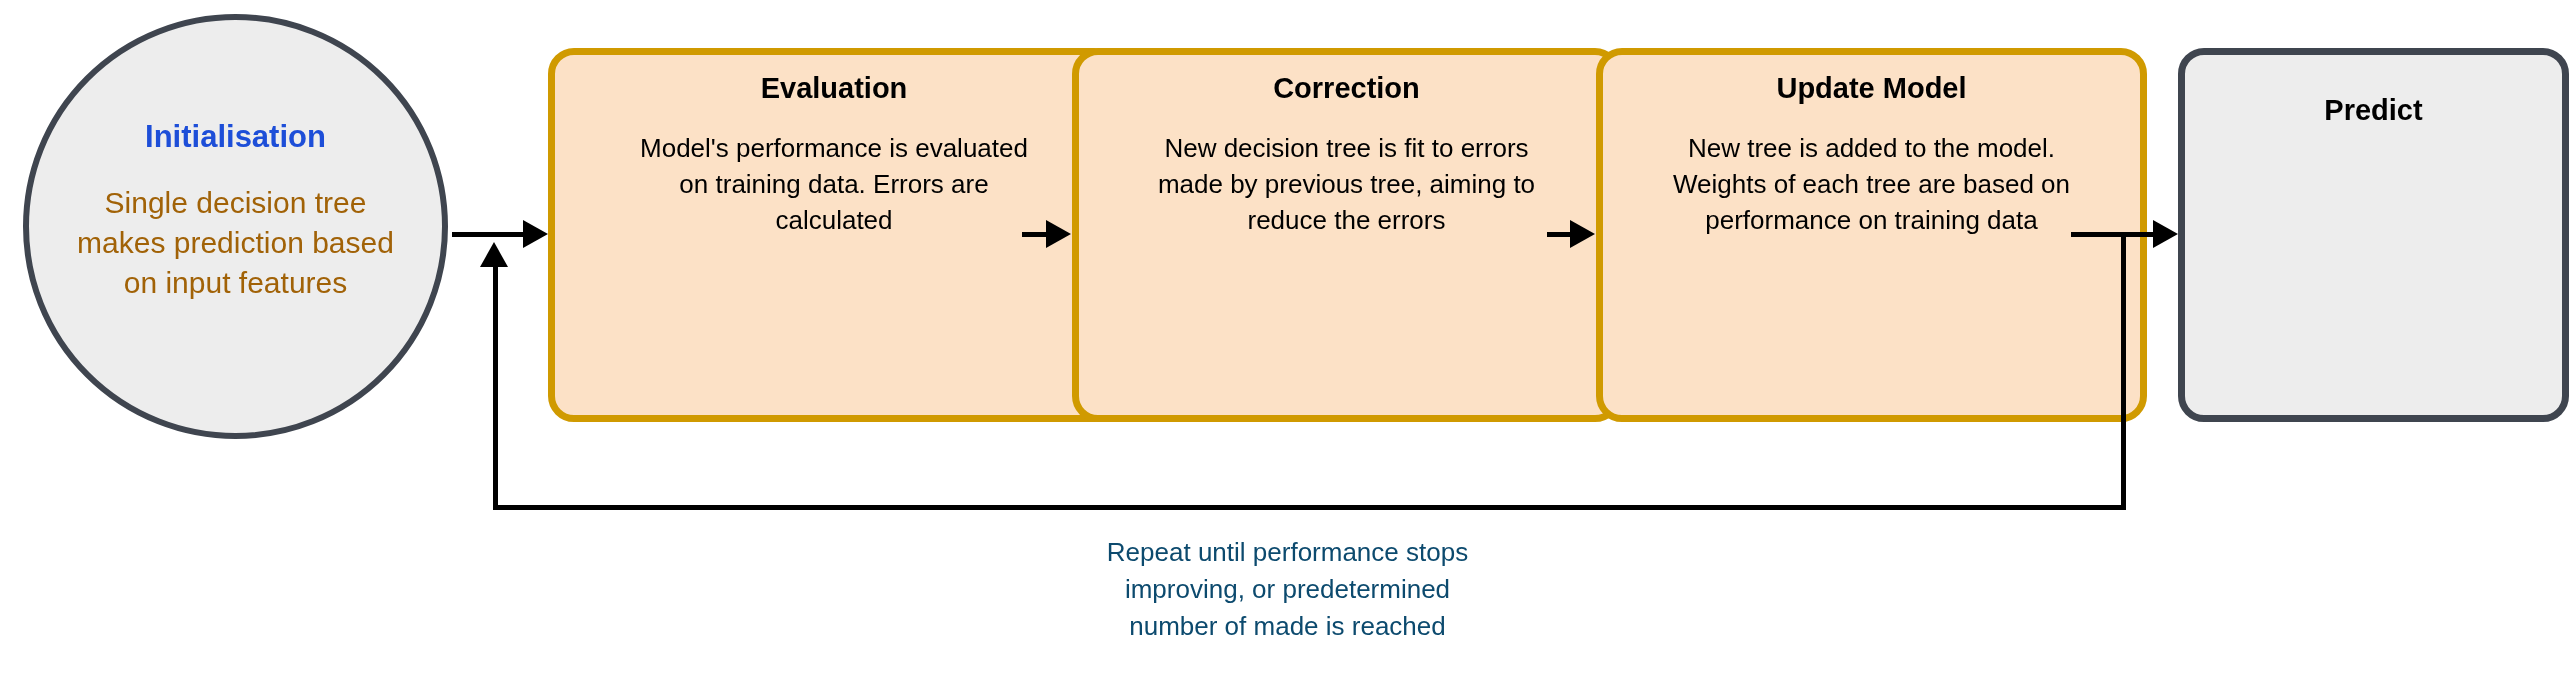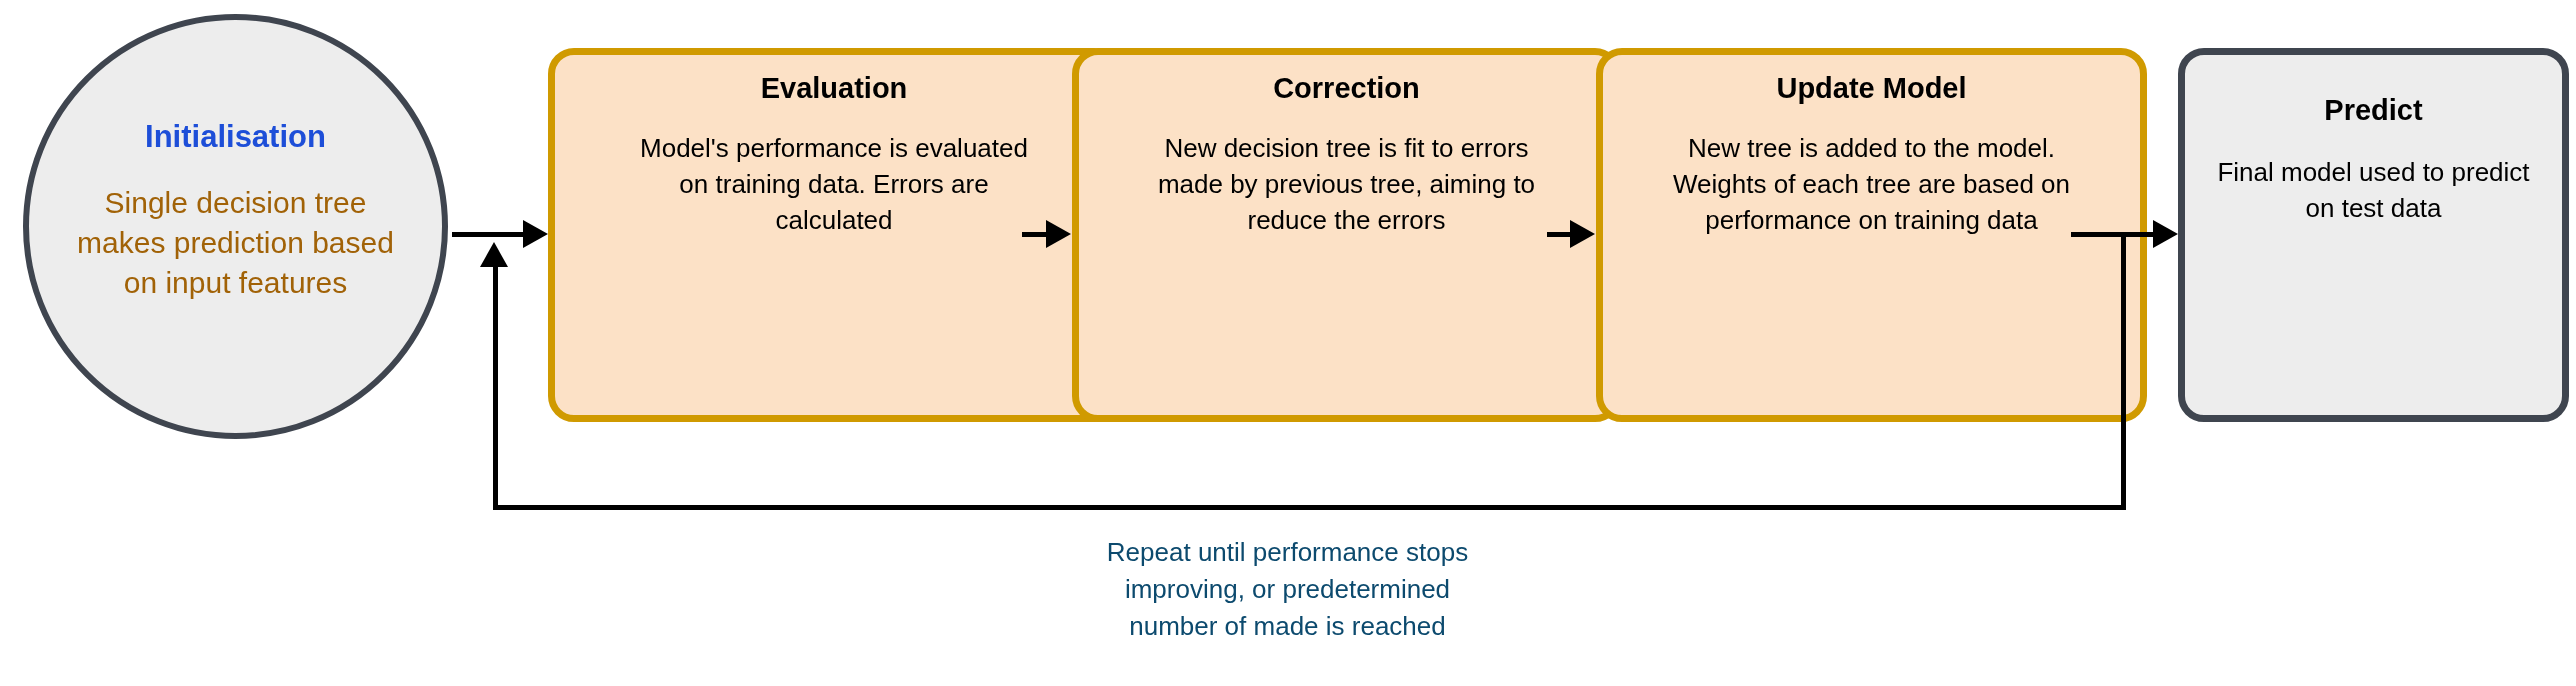--- a/index.html
+++ b/index.html
@@ -149,21 +149,20 @@
     <div class="node-body">New decision tree is fit to errors made by previous tree, aiming to reduce the errors</div>
   </div>
 
   <div class="node box-node orange" id="node-update">
     <div class="node-title">Update Model</div>
     <div class="node-body">New tree is added to the model. Weights of each tree are based on performance on training data</div>
   </div>
 
   <div class="node box-node grey" id="node-predict">
     <div class="node-title">Predict</div>
-    <div class="node-body">Final model used to predict on test data</div>
   </div>
 
   <div class="line h-line" style="left:452px; top:232px; width:73px;"></div>
   <div class="arrow-right" style="left:523px; top:220px;"></div>
 
   <div class="line h-line" style="left:1022px; top:232px; width:27px;"></div>
   <div class="arrow-right" style="left:1046px; top:220px;"></div>
 
   <div class="line h-line" style="left:1547px; top:232px; width:27px;"></div>
   <div class="arrow-right" style="left:1570px; top:220px;"></div>

